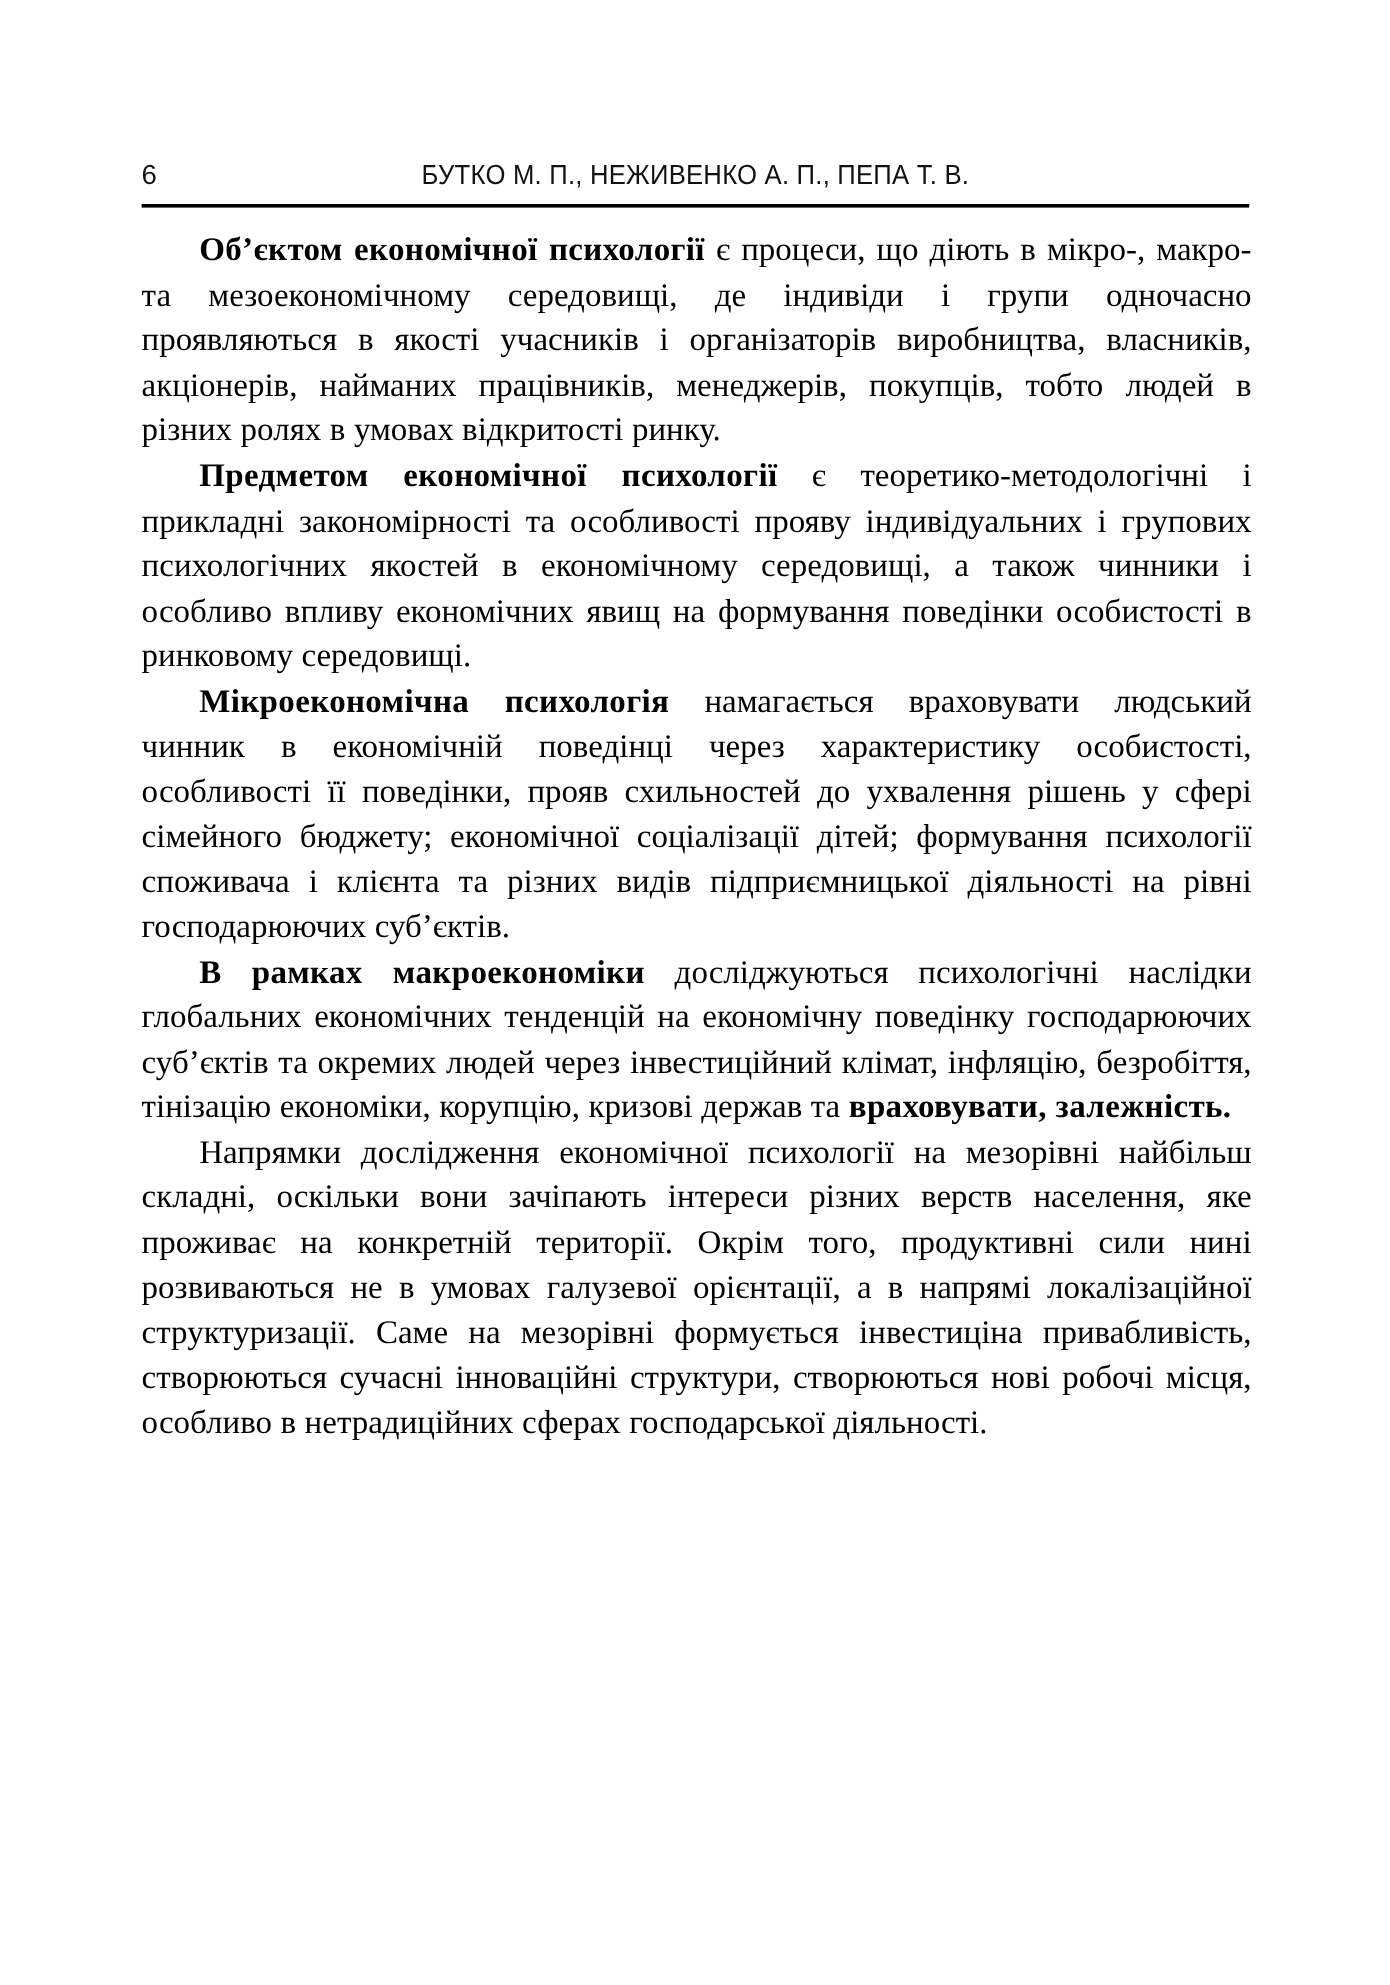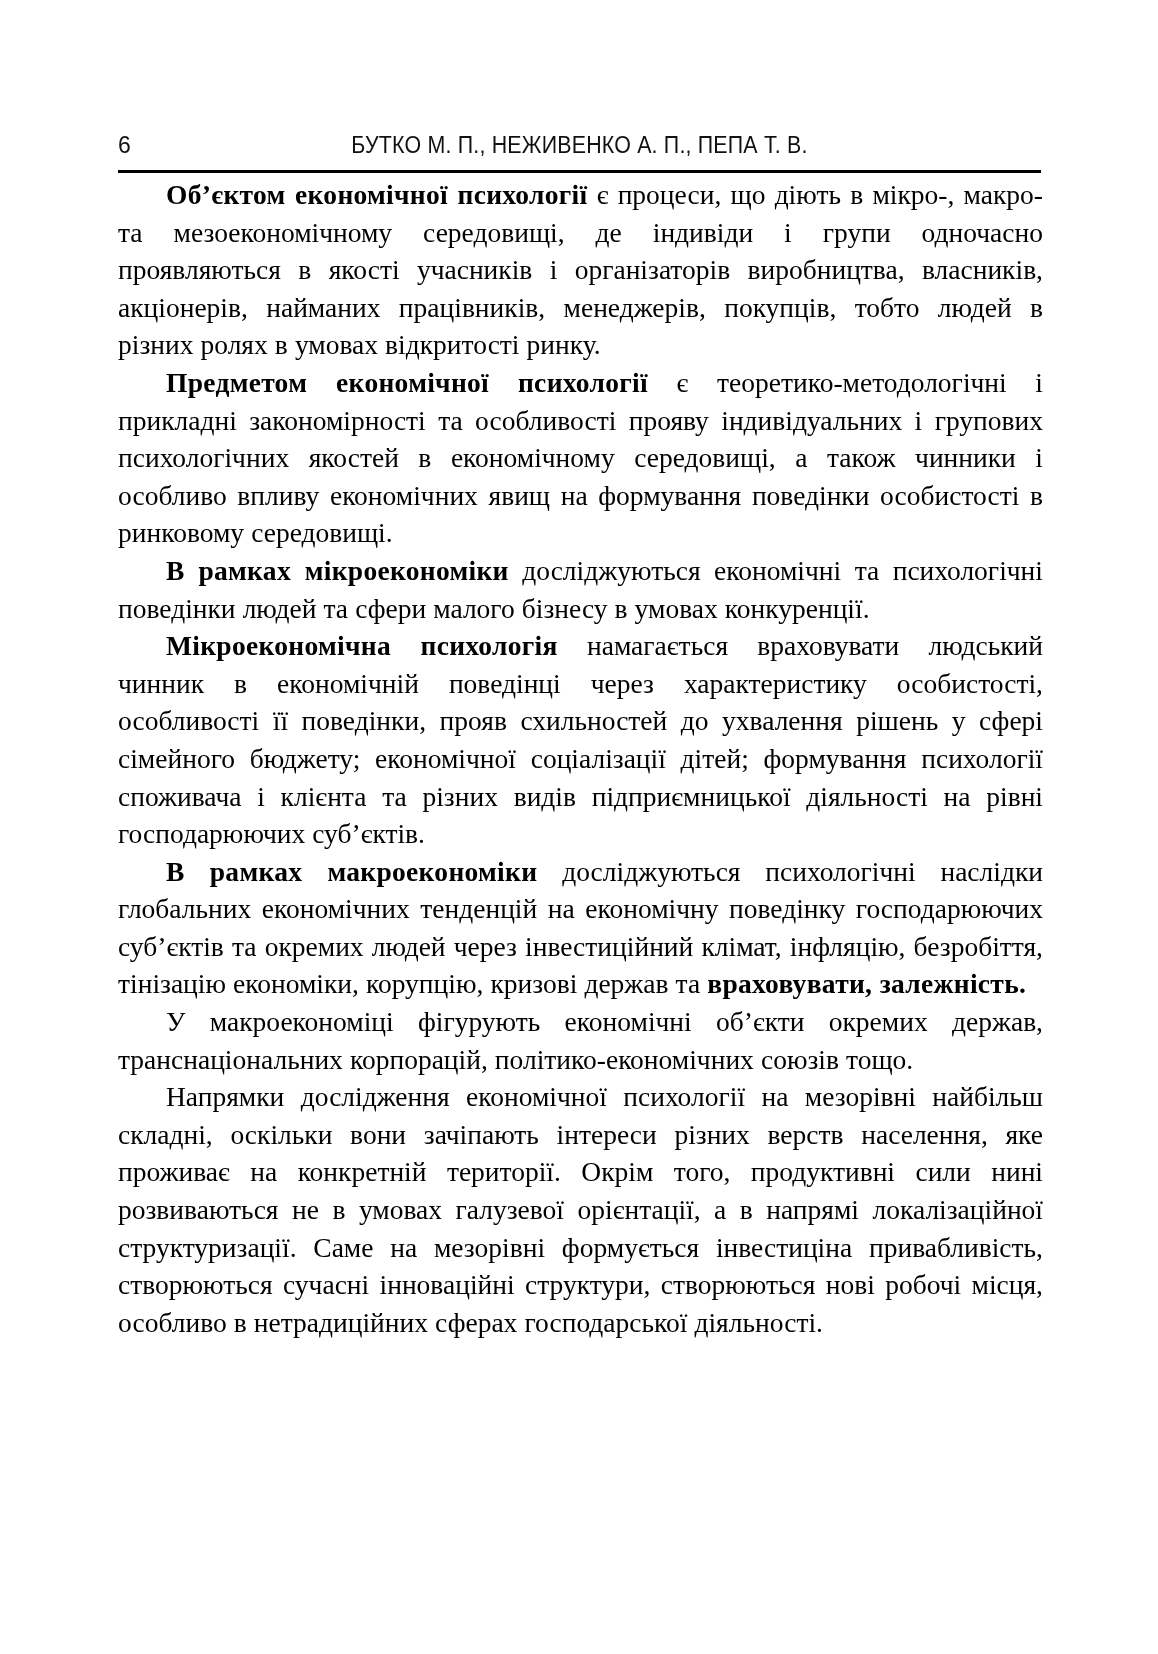--- a/index.html
+++ b/index.html
@@ -55,21 +55,21 @@
     top: 170px;
     width: 923px;
     height: 3px;
     background: #000000;
   }
 
   
   .body-block {
     position: absolute;
     left: 118px;
-    top: 176px;
+    top: 189px;
     width: 925px;
   }
   .para {
     margin: 0;
     text-align: justify;
     text-justify: inter-word;
     font-size: 27.5px;
     line-height: 37.6px;
     text-indent: 48px;
     hyphens: manual;
@@ -98,28 +98,26 @@
     <div class="header-title">БУТКО М. П., НЕЖИВЕНКО А. П., ПЕПА Т. В.</div>
   </div>
   <div class="header-rule"></div>
 
   <div class="body-block">
 
     <p class="para"><b>Об’єктом економічної психології</b><span> є процеси, що діють в мікро-, макро- та мезоекономічному середовищі, де індивіди і групи одночасно проявляються в якості учасників і організаторів виробництва, власників, акціонерів, найманих працівників, менеджерів, покупців, тобто людей в різних ролях в умовах відкритості ринку.</span></p>
 
     <p class="para"><b>Предметом економічної психології</b><span> є теоретико-методологічні і прикладні закономірності та особливості прояву індивідуальних і групових психологічних якостей в економічному середовищі, а також чинники і особливо впливу економічних явищ на формування поведінки особистості в ринковому середовищі.</span></p>
 
-    <p class="para"><b>В рамках мікроекономіки</b><span> досліджуються економічні та психологічні поведінки людей та сфери малого бізнесу в умовах конкуренції.</span></p>
 
 
     <p class="para"><b>Мікроекономічна психологія</b><span> намагається враховувати людський чинник в економічній поведінці через характеристику особистості, особливості її поведінки, прояв схильностей до ухвалення рішень у сфері сімейного бюджету; економічної соціалізації дітей; формування психології споживача і клієнта та різних видів підприємницької діяльності на рівні господарюючих суб’єктів.</span></p>
 
     <p class="para"><b>В рамках макроекономіки</b><span> досліджуються психологічні наслідки глобальних економічних тенденцій на економічну поведінку господарюючих суб’єктів та окремих людей через інвестиційний клімат, інфляцію, безробіття, тінізацію економіки, корупцію, кризові держав та </span><b>враховувати, залежність.</b></p>
 
-    <p class="para"><span>У макроекономіці фігурують економічні об’єкти окремих держав, транснаціональних корпорацій, політико-економічних союзів тощо.</span></p>
 
     <p class="para"><span>Напрямки дослідження економічної психології на мезорівні найбільш складні, оскільки вони зачіпають інтереси різних верств населення, яке проживає на конкретній території. Окрім того, продуктивні сили нині розвиваються не в умовах галузевої орієнтації, а в напрямі локалізаційної структуризації. Саме на мезорівні формується інвестиціна привабливість, створюються сучасні інноваційні структури, створюються нові робочі місця, особливо в нетрадиційних сферах господарської діяльності.</span></p>
 
 
 
   </div>
 
   <div class="scan-tint"></div>
 </div>
 

